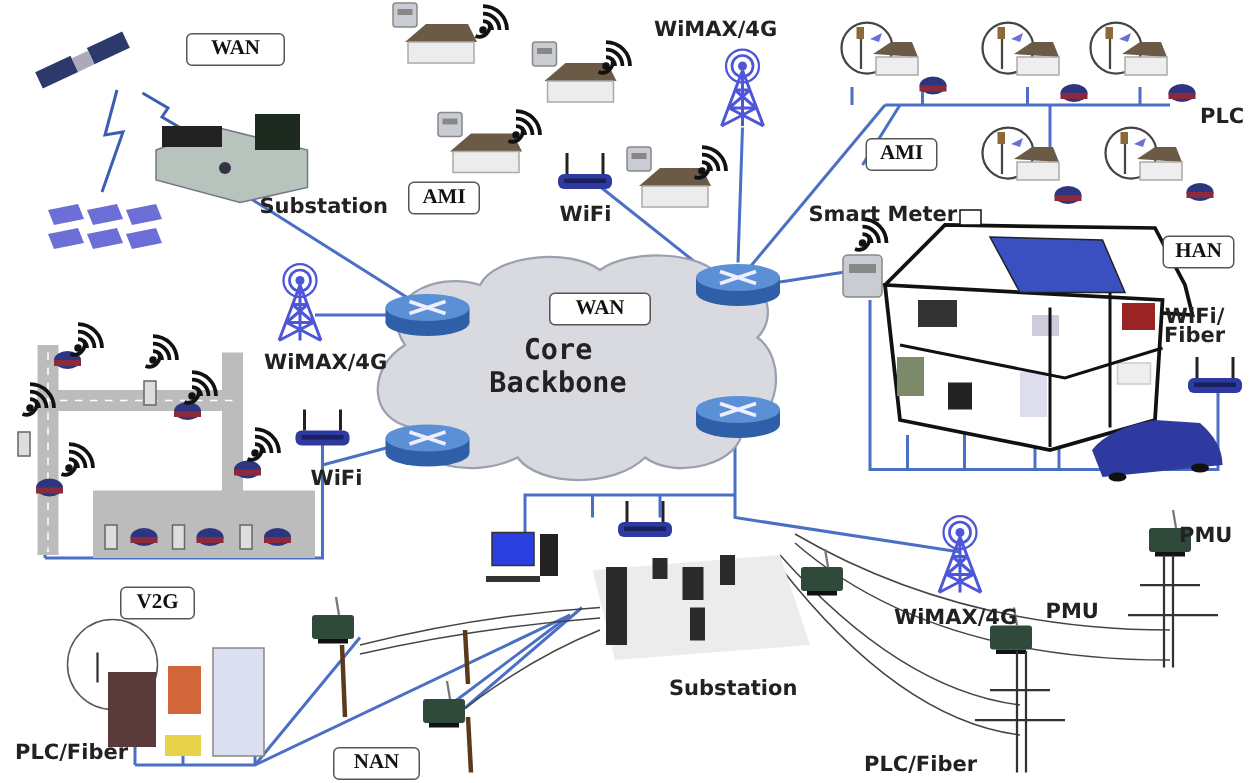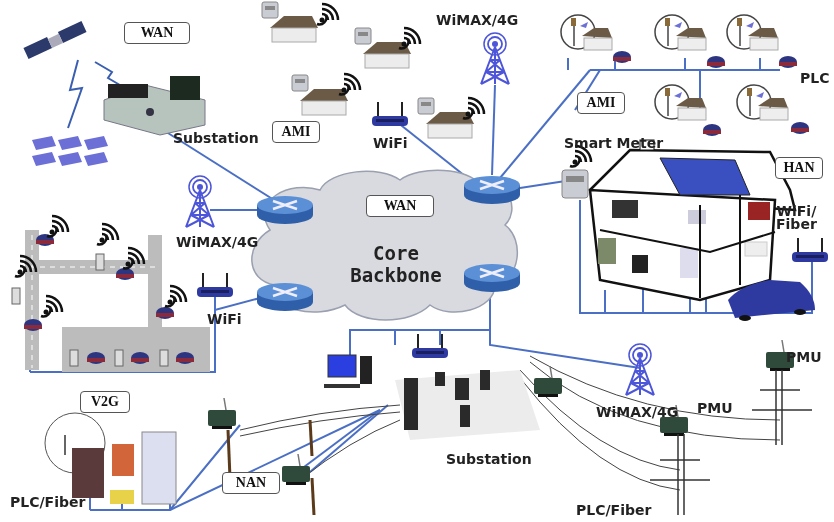--- a/index.html
+++ b/index.html
@@ -276,33 +276,33 @@
     <rect x="110" y="490" width="24" height="14" fill="#e8d24a"></rect>
     <rect x="142" y="432" width="34" height="72" fill="#dcdff0" stroke="#888"></rect>
   </g>
 </svg>
 
 <div class="box" style="left:124px;top:22px;width:64px;">WAN</div>
 <div class="box" style="left:272px;top:121px;width:46px;">AMI</div>
 <div class="box" style="left:577px;top:92px;width:46px;">AMI</div>
 <div class="box" style="left:775px;top:157px;width:46px;">HAN</div>
 <div class="box" style="left:80px;top:391px;width:48px;">V2G</div>
-<div class="box" style="left:222px;top:472px;width:56px;">NAN</div>
+<div class="box" style="left:222px;top:498px;width:56px;">NAN</div>
 <div class="box" style="left:366px;top:195px;width:66px;">WAN</div>
 
-<div class="core" style="left:316px;top:222px;width:160px;margin-top:20px;">
+<div class="core" style="left:292px;top:222px;width:160px;">
   <div>Core</div>
   <div>Backbone</div>
 </div>
 
 <div class="lbl sm" style="left:173px;top:130px;">Substation</div>
 <div class="lbl sm" style="left:436px;top:12px;">WiMAX/4G</div>
 <div class="lbl sm" style="left:373px;top:135px;">WiFi</div>
 <div class="lbl sm" style="left:800px;top:70px;">PLC</div>
-<div class="lbl sm" style="left:564px;top:135px;">Smart Meter</div>
+<div class="lbl sm" style="left:539px;top:135px;">Smart Meter</div>
 <div class="lbl sm" style="left:776px;top:205px;text-align:center;line-height:13px;">
   <div>WiFi/</div>
   <div>Fiber</div>
 </div>
 <div class="lbl sm" style="left:176px;top:234px;">WiMAX/4G</div>
 <div class="lbl sm" style="left:207px;top:311px;">WiFi</div>
 <div class="lbl sm" style="left:446px;top:451px;">Substation</div>
 <div class="lbl sm" style="left:596px;top:404px;">WiMAX/4G</div>
 <div class="lbl sm" style="left:697px;top:400px;">PMU</div>
 <div class="lbl sm" style="left:786px;top:349px;">PMU</div>

